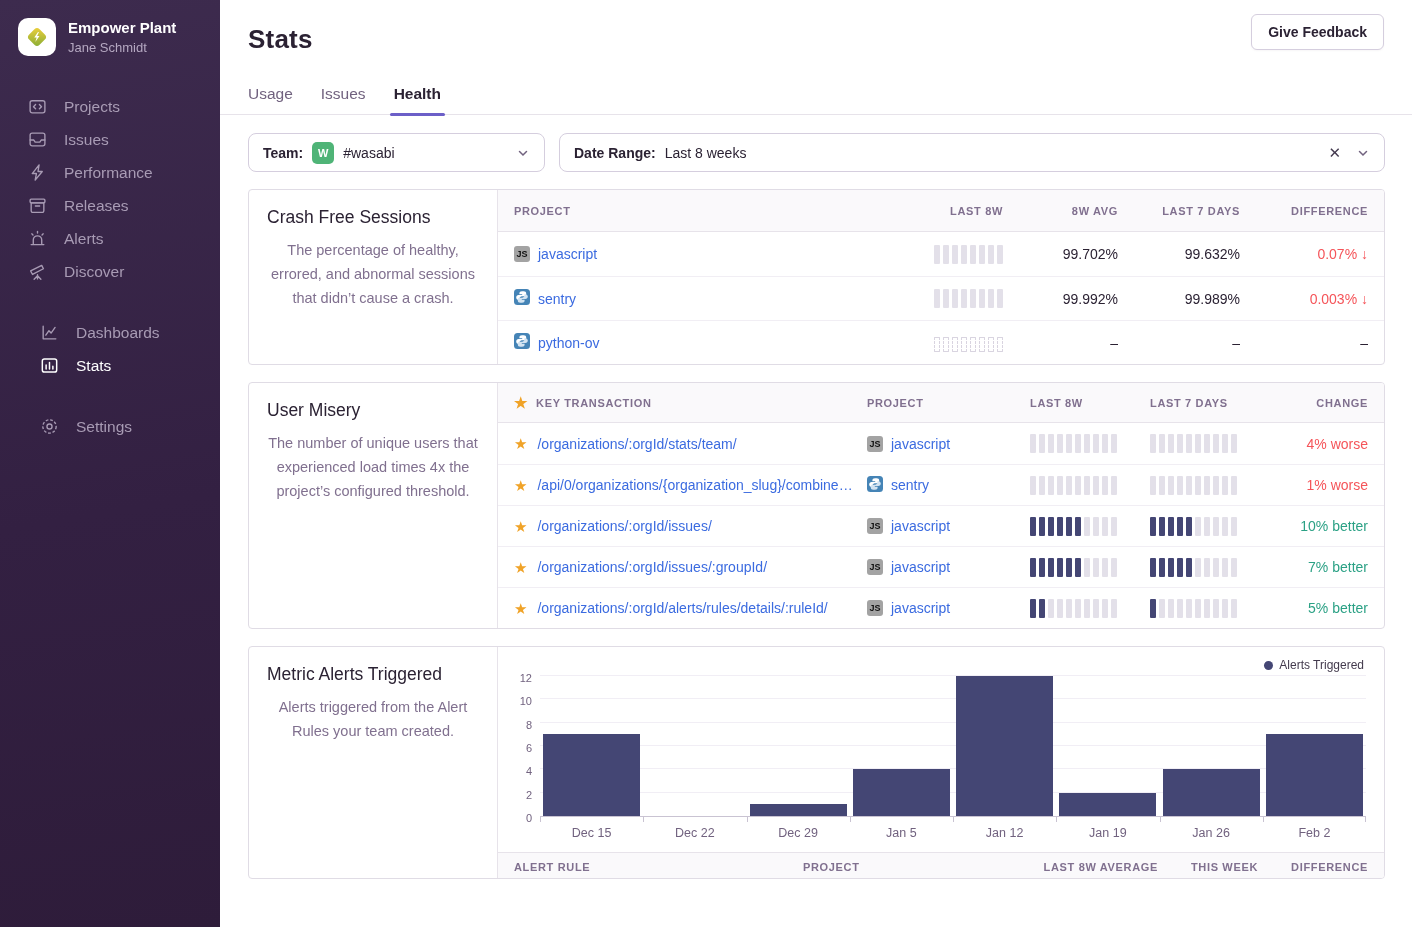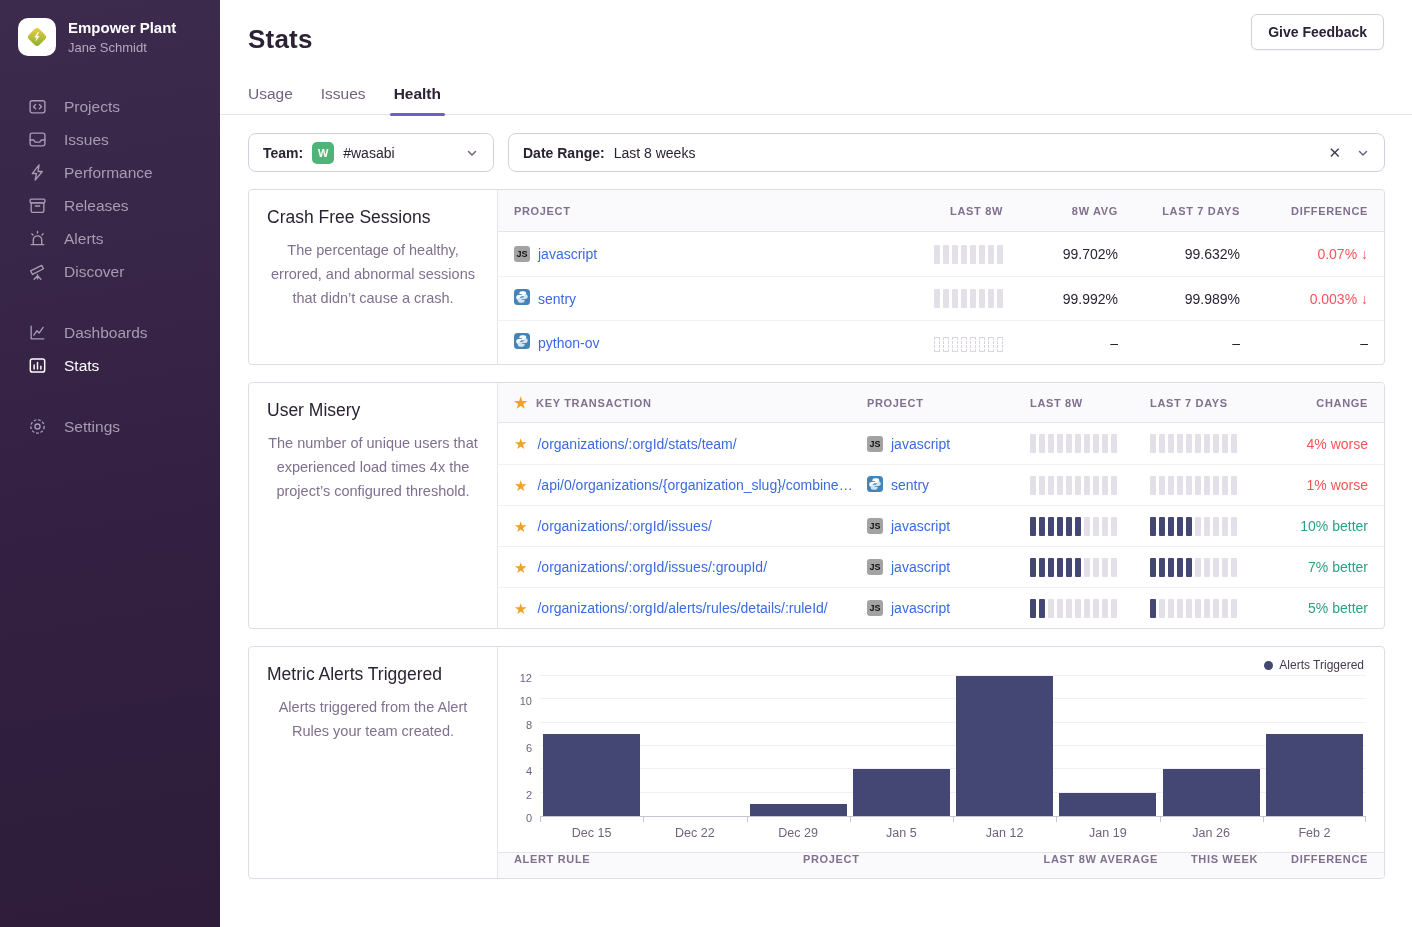--- a/index.html
+++ b/index.html
@@ -8,21 +8,21 @@
 
   
   .sidebar { position:fixed; left:0; top:0; width:220px; height:927px;
     background:linear-gradient(170deg,#3d2b4e 0%,#332042 55%,#2e1c3a 100%); color:#a89bb4; }
   .org { display:flex; align-items:center; gap:12px; padding:18px 16px 16px 18px; }
   .org-avatar { width:38px; height:38px; background:#fff; border-radius:10px;
     display:flex; align-items:center; justify-content:center; flex:0 0 38px; }
   .org-name { color:#fff; font-weight:bold; font-size:15px; line-height:1.25; }
   .org-user { color:#b5a8c1; font-size:13px; margin-top:2px; }
   .nav-group { margin-top:18px; }
-  .nav-group + .nav-group { margin-top:28px; }
+  .nav-group + .nav-group { margin-top:28px;margin-left:12px; }
   .nav-item { display:flex; align-items:center; gap:17px; padding:7px 12px 7px 28px;
     font-size:15.5px; color:#a89bb4; cursor:pointer; }
   .nav-item svg { flex:0 0 19px; }
   .nav-item.active { color:#fff; }
   .nav-item.active svg { color:#fff; }
 
   
   .main { margin-left:220px; height:927px; background:#fff; }
   .page-head { position:relative; padding:24px 28px 0 28px; }
   .page-title { font-size:26px; font-weight:bold; color:#2b2233; letter-spacing:.2px; }
@@ -35,21 +35,21 @@
   .tab.active { color:#2b2233; font-weight:bold; }
   .tab.active::after { content:""; position:absolute; left:-4px; right:-4px; bottom:-2px;
     height:3px; background:#6c5fc8; border-radius:2px; }
 
   .content { padding:18px 27px 0 28px; }
 
   
   .filters { display:flex; gap:14px; }
   .select { height:39px; border:1px solid #d5cede; border-radius:8px; background:#fff;
     display:flex; align-items:center; padding:0 14px; font-size:14px; cursor:pointer; }
-  .team-select { width:246px; gap:9px; }
+  .team-select { width:297px; gap:9px; }
   .date-select { flex:1; gap:9px; }
   .filter-label { font-weight:bold; color:#2b2233; }
   .team-avatar { width:22px; height:22px; border-radius:5px; background:#4fb477; color:#fff;
     font-size:11px; font-weight:bold; display:flex; align-items:center; justify-content:center; }
   .chevron { margin-left:auto; color:#71627f; display:flex; }
   .date-right { margin-left:auto; display:flex; align-items:center; gap:15px; }
   .x-icon { font-size:15px; color:#443a4f; cursor:pointer; }
 
   
   .panel { border:1px solid #e0dce5; border-radius:4px; margin-top:17px;
@@ -109,21 +109,21 @@
   .slot { flex:1; display:flex; justify-content:center; align-items:flex-end; height:100%; }
   .bar { width:94%; background:#444674; }
   .xrow { display:flex; margin-left:32px; }
   .xslot { flex:1; text-align:center; font-size:12.5px; color:#71627f; padding-top:9px;
     position:relative; }
   .xslot::before { content:""; position:absolute; left:0; top:0; width:1px; height:5px;
     background:#c9c3d2; }
   .xslot:last-child::after { content:""; position:absolute; right:0; top:0; width:1px;
     height:5px; background:#c9c3d2; }
   .alert-head { grid-template-columns:1fr 205px 150px 100px 110px; height:26px;
-    border-top:1px solid #e7e3ea; margin-top:12px; padding-top:0;
+    border-top:1px solid #e7e3ea; margin-top:12px; padding-top:8px;
     padding-bottom:14px; border-bottom:none; align-items:start; }
 </style>
 </head>
 <body>
 
 <aside class="sidebar">
   <div class="org">
     <div class="org-avatar">
       <svg width="26" height="26" viewBox="0 0 24 24">
         <defs>

